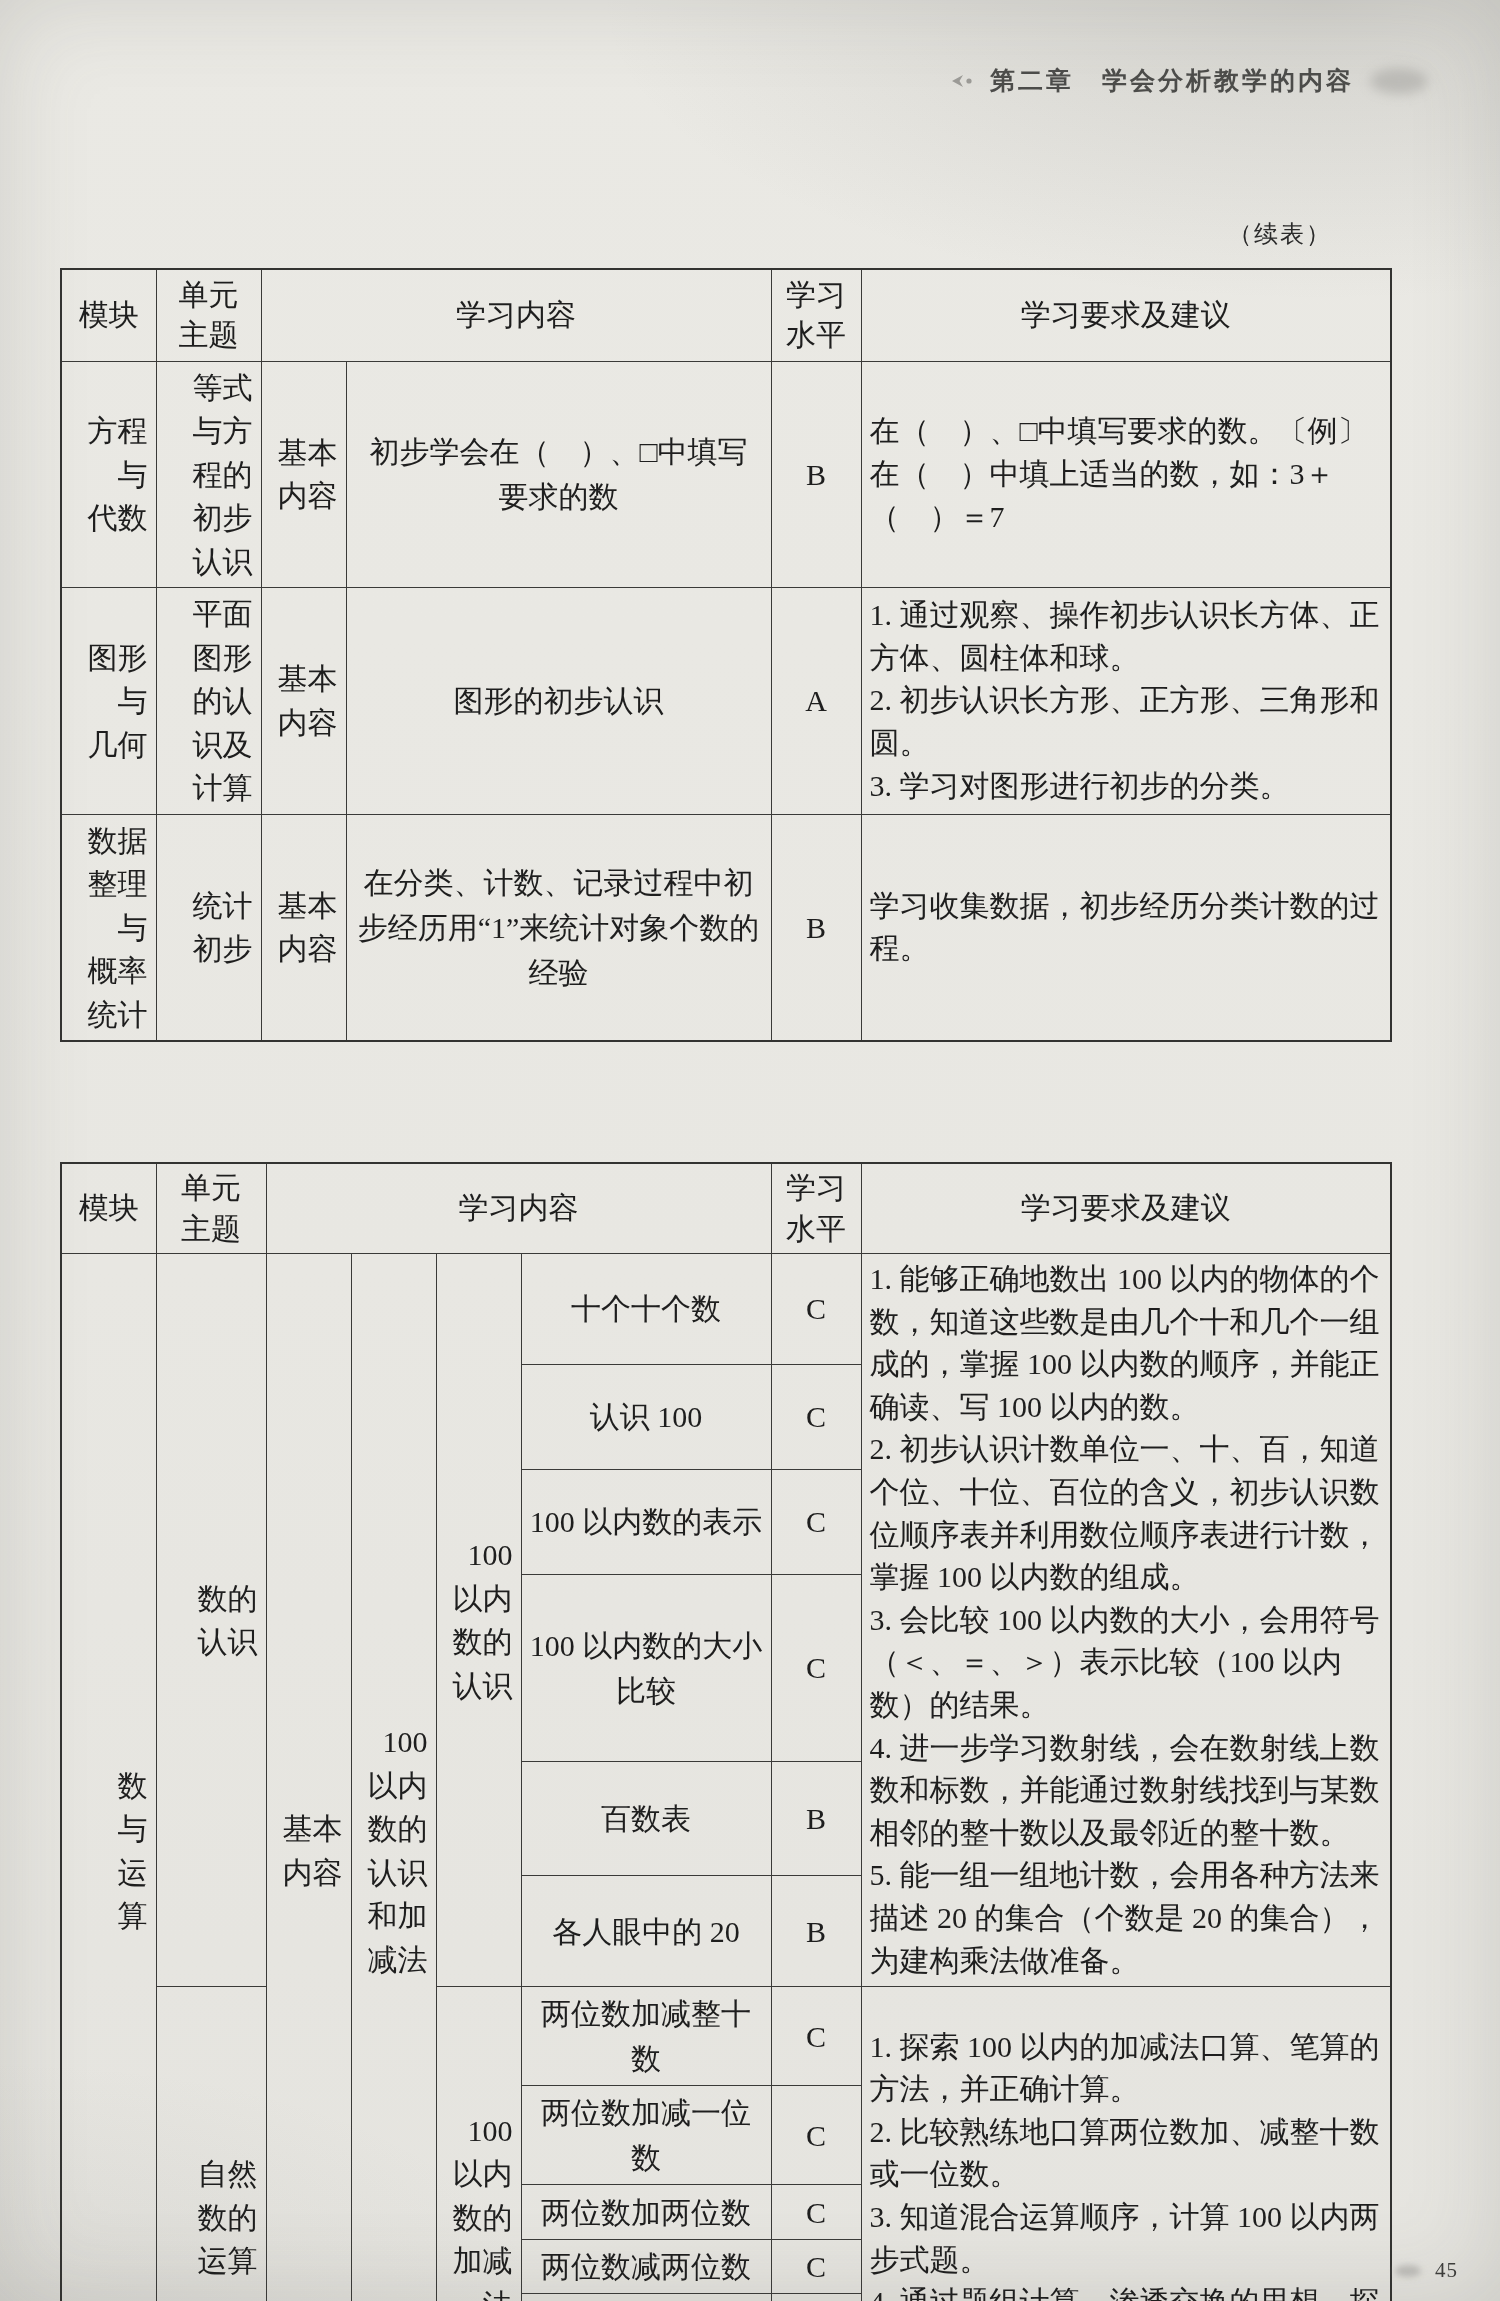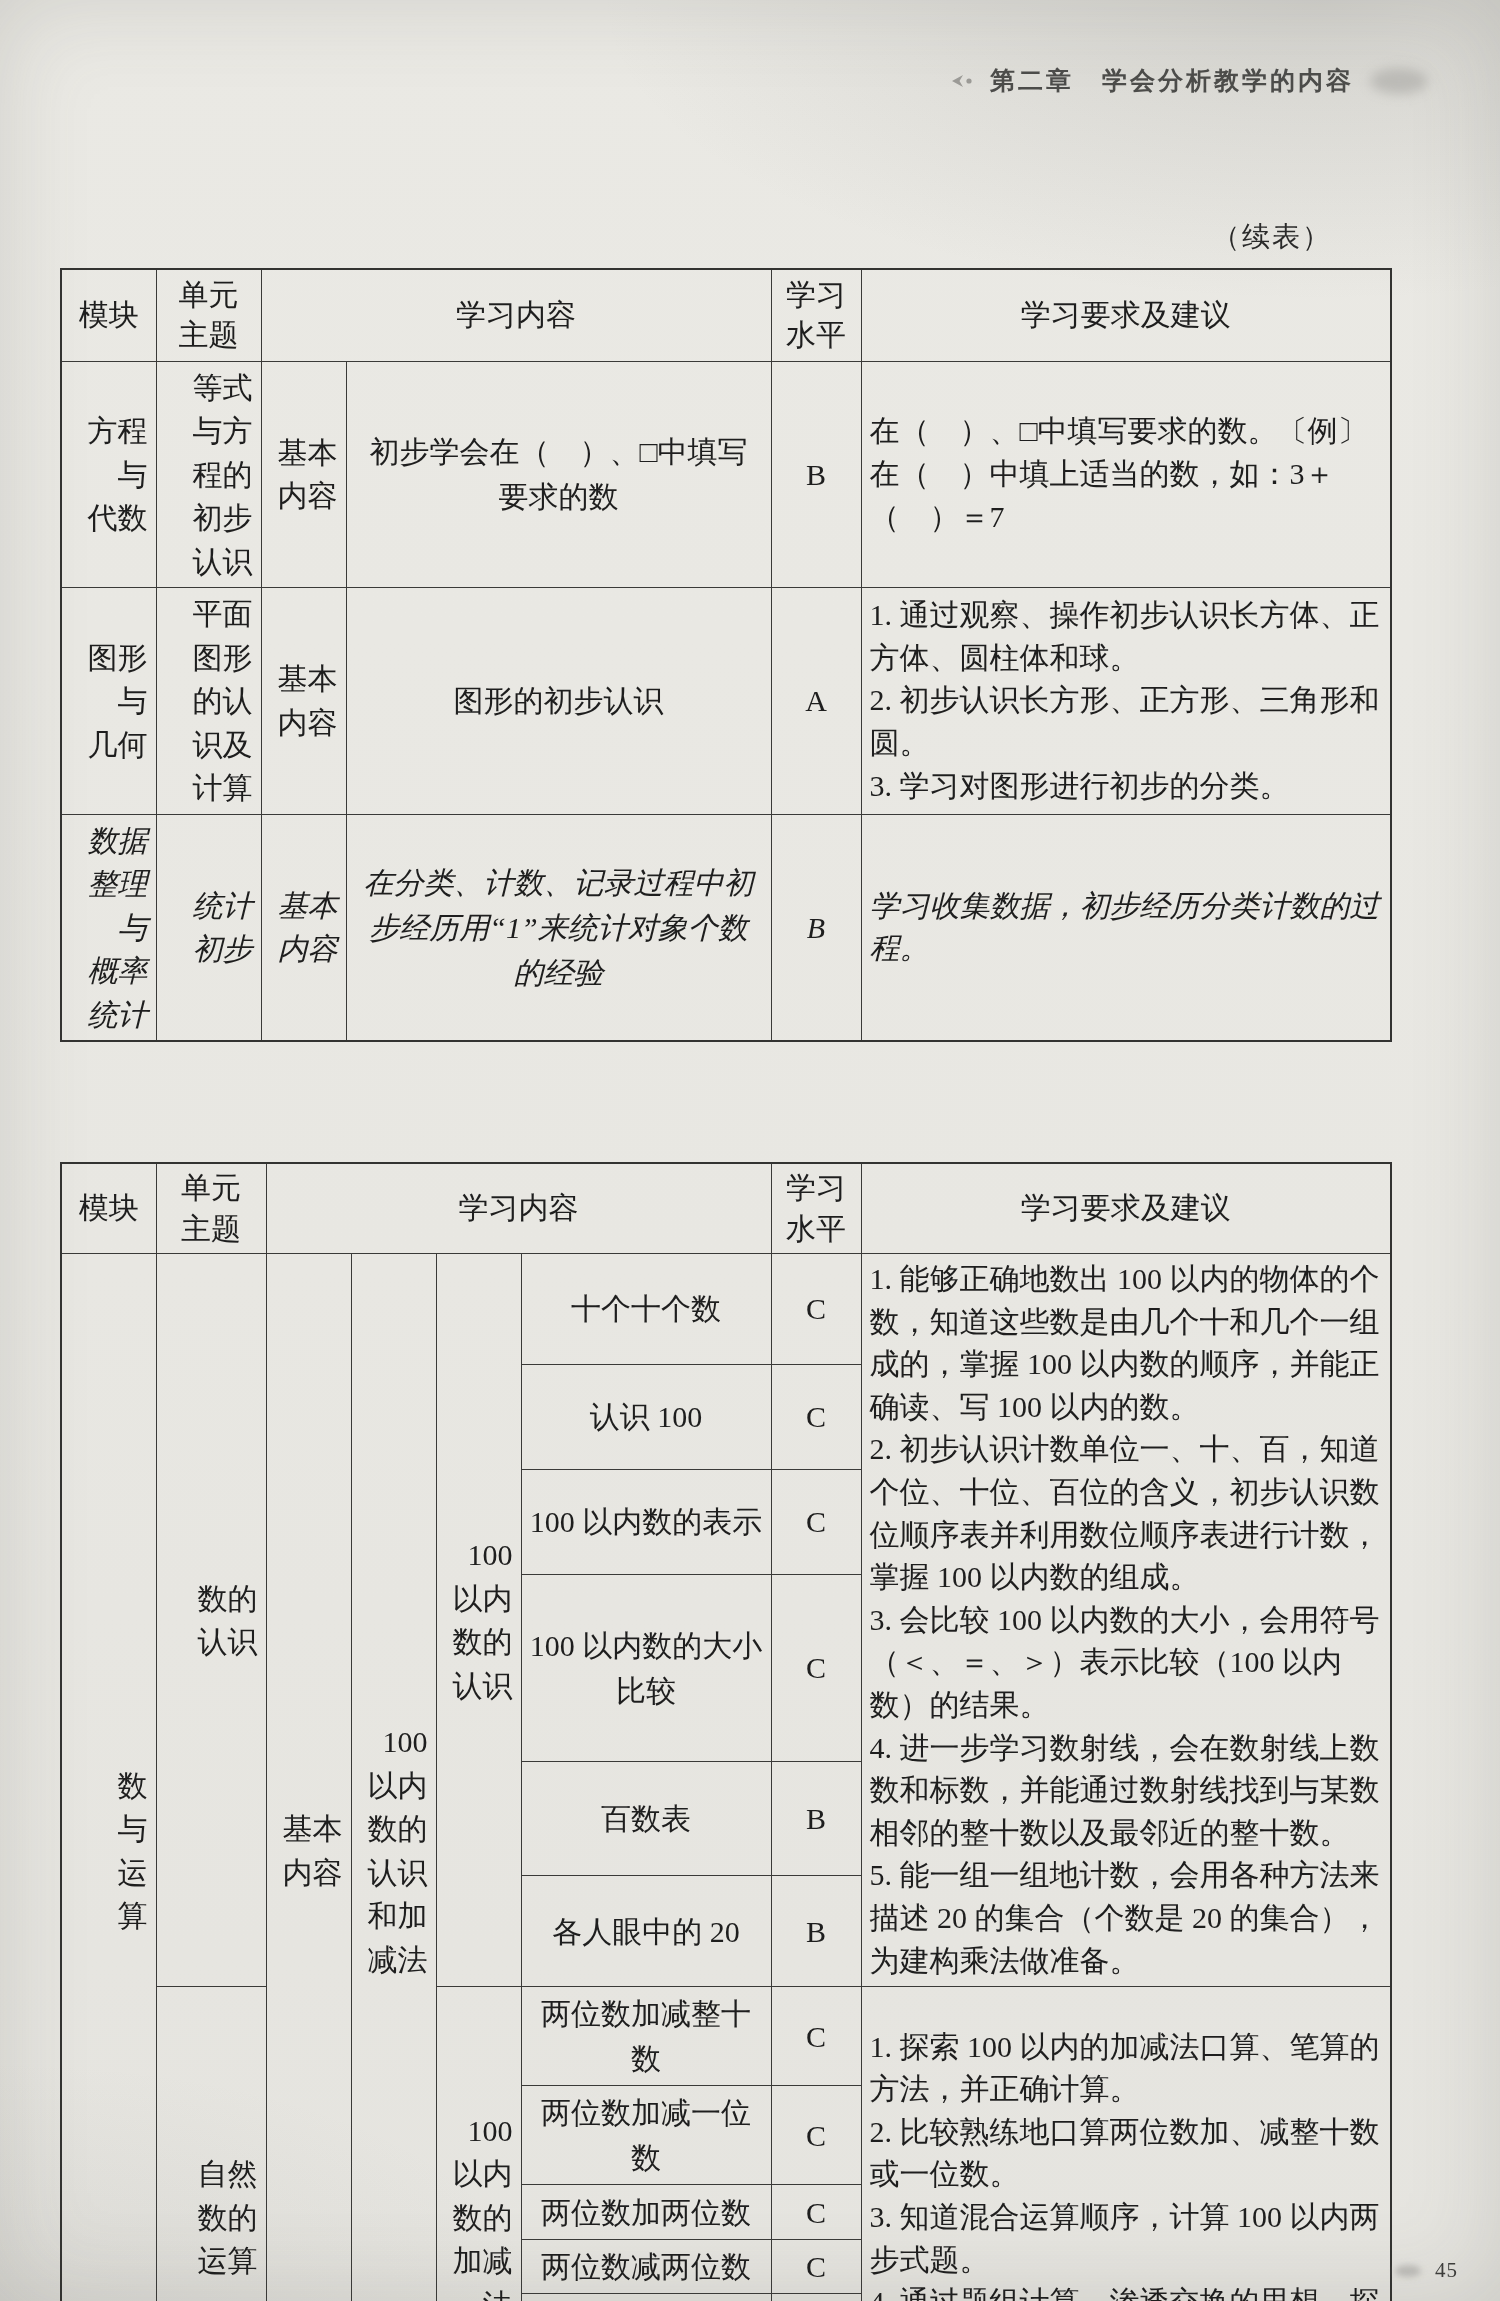--- a/index.html
+++ b/index.html
@@ -20,21 +20,21 @@
     display:flex; align-items:center; gap:16px;
     font-family:"Liberation Sans", sans-serif;
     font-size:25px; font-weight:600; letter-spacing:3px; color:#4c4c4a;
   }
   .smudge {
     width:58px; height:26px; background:#b2b1ad; border-radius:50%;
     filter:blur(6px); opacity:.75;
   }
   .continued {
     position:absolute; top:218px; right:168px;
-    font-size:28px; letter-spacing:2px; color:#2a2a2a;
+    font-size:24px; letter-spacing:2px; color:#2a2a2a;
   }
   .page-footer {
     position:absolute; right:42px; bottom:18px;
     display:flex; align-items:center; gap:14px;
   }
   .page-number { font-size:21px; color:#3d3d3b; letter-spacing:1px; }
   .pg-smudge { width:26px; height:12px; background:#b0afab; border-radius:50%; filter:blur(3px); opacity:.8; }
 
   
   table.t {
@@ -49,21 +49,21 @@
   .t { border:2.4px solid #333331; }
   .c  { text-align:center; }
   .l  { text-align:center; padding-left:16px; padding-right:12px; }
   .vt { white-space:pre-line; text-align:right; line-height:1.45; padding:4px 2px; }
   .req { white-space:pre-line; text-align:left; vertical-align:middle; padding:10px 14px 10px 16px; line-height:1.42; }
   .hdcell { white-space:pre-line; text-align:center; line-height:1.35; }
 
   .t1 tr.hd { height:92px; }
   .t1 tr.r1 { height:212px; }
   .t1 tr.r2 { height:205px; }
-  .t1 tr.r3 { height:215px;font-style:italic; }
+  .t1 tr.r3 { height:215px; }
 
   .t2 tr.hd   { height:88px; }
   .t2 tr.g1r1 { height:95px; }
   .t2 tr.g1r2 { height:90px; }
   .t2 tr.g1r3 { height:90px; }
   .t2 tr.g1r4 { height:160px; }
   .t2 tr.g1r5 { height:98px; }
   .t2 tr.g1r6 { height:95px; }
   .t2 tr.g2r1 { height:55px; }
   .t2 tr.g2r2 { height:55px; }

